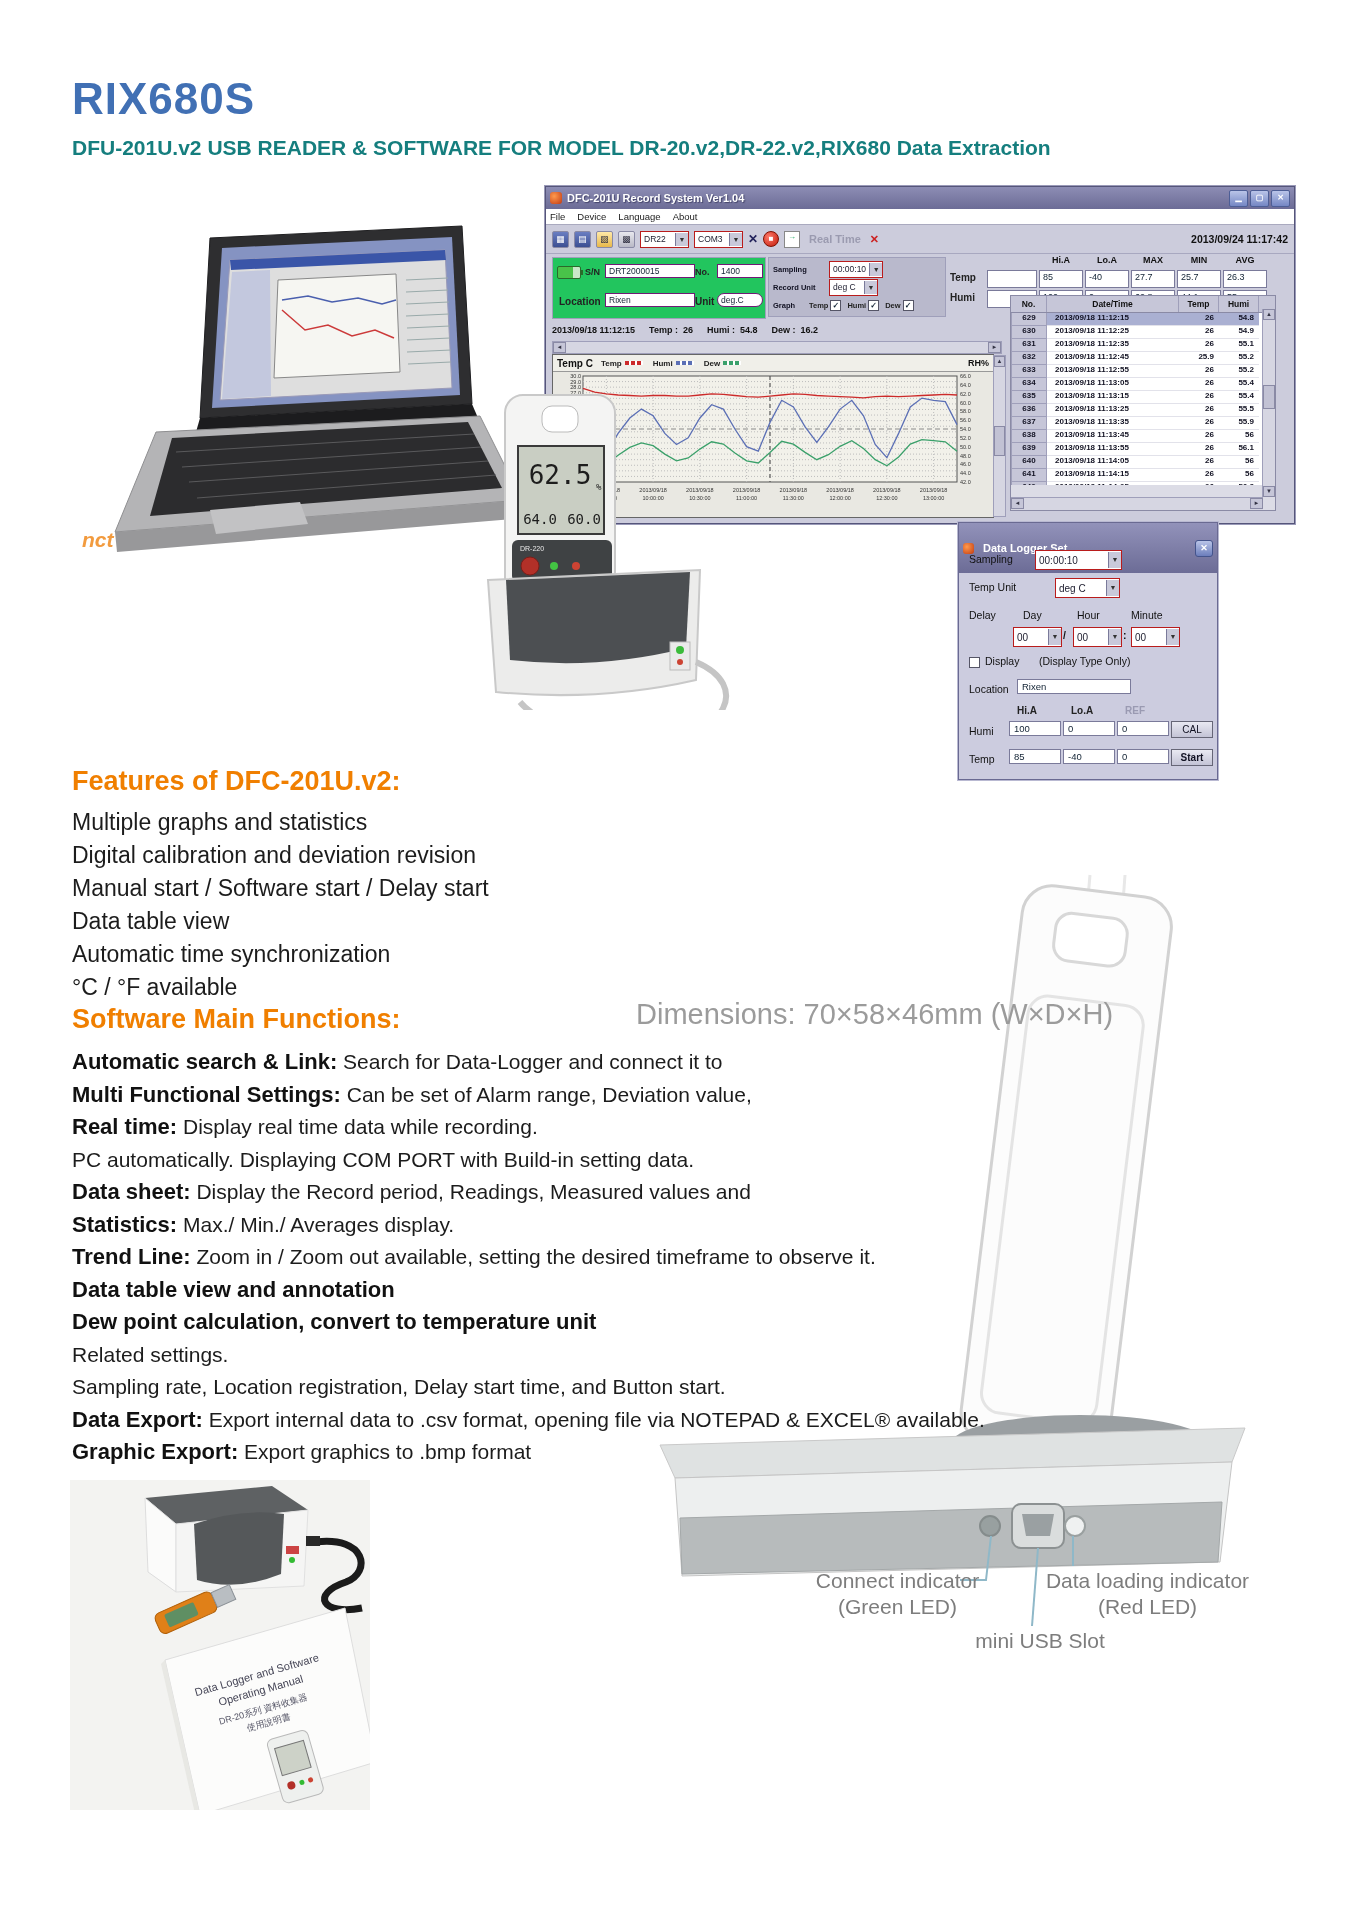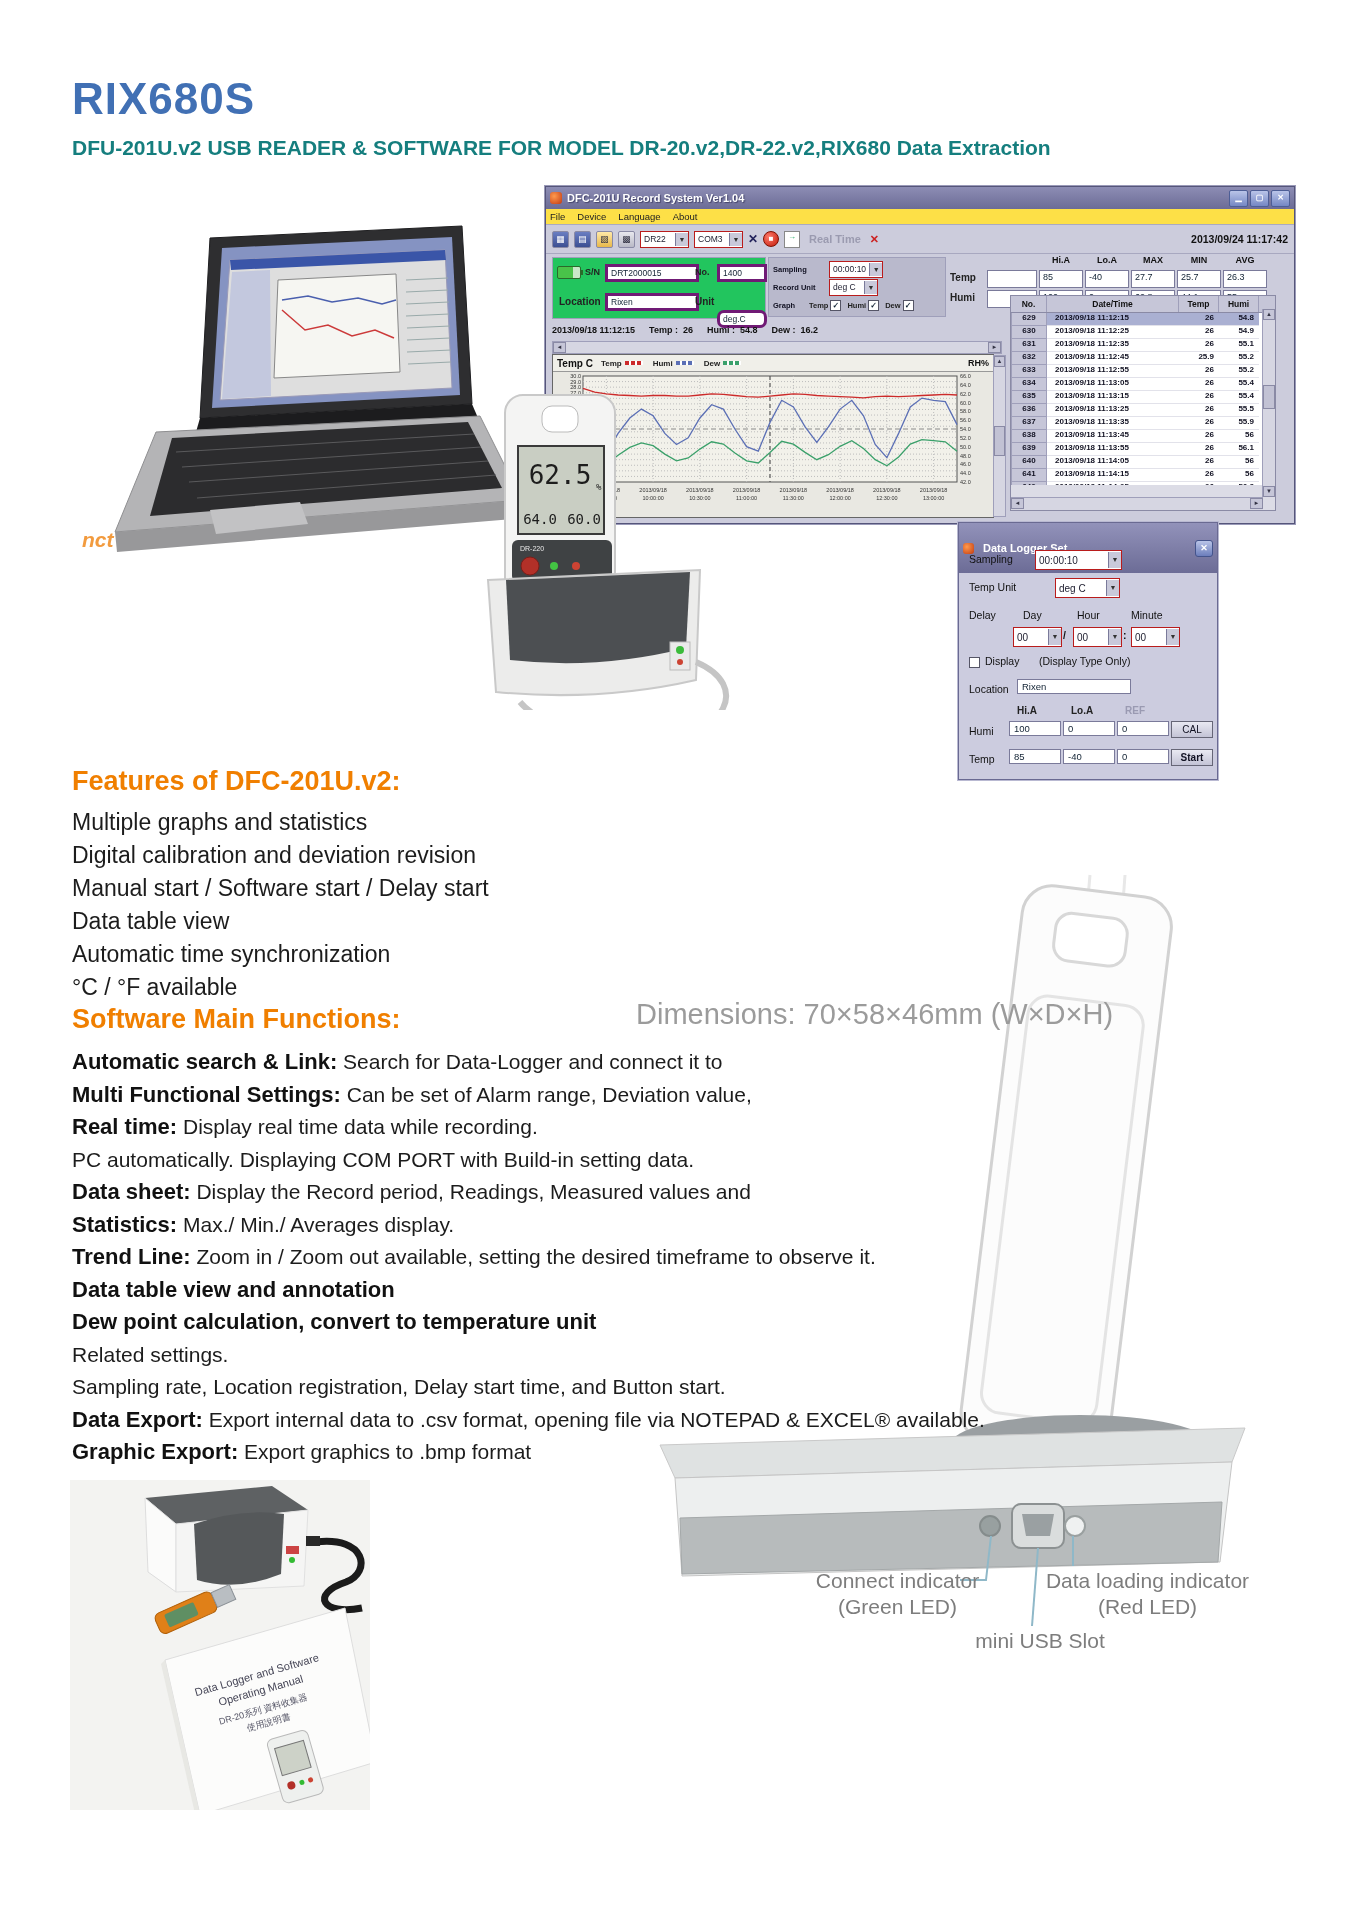--- a/index.html
+++ b/index.html
@@ -14,42 +14,42 @@
   .watermark{left:82px;top:528px;font-size:21px;font-weight:bold;color:#f08a1e;opacity:.85;font-style:italic;}
 
   
   .record-window{left:545px;top:186px;width:748px;height:336px;background:#ccccdc;border:1px solid #55557a;box-shadow:0 0 0 1px #9a9ab8;font-size:9px;}
   .rw-titlebar{position:absolute;left:0;top:0;right:0;height:22px;background:linear-gradient(#8d8db4,#6c6c96);display:flex;align-items:center;padding:0 4px;color:#fff;font-weight:bold;font-size:11px;}
   .rw-icon{width:12px;height:12px;border-radius:3px;background:radial-gradient(circle at 35% 35%,#ff9a4d,#c23a12);margin-right:5px;flex:none;}
   .rw-title{flex:1;white-space:nowrap;overflow:hidden;text-shadow:1px 1px 1px #44446a;}
   .rw-btns{display:flex;gap:2px;}
   .rw-btn{width:17px;height:15px;background:linear-gradient(#b9c4e8,#7587c4);border:1px solid #4d5e96;border-radius:2px;color:#fff;font-size:8px;line-height:14px;text-align:center;}
   .rw-close{background:linear-gradient(#b9c4e8,#7587c4);}
-  .rw-menubar{position:absolute;left:0;top:22px;right:0;height:15px;background:#fde047;border-bottom:1px solid #aaaabf;display:flex;align-items:center;padding-left:4px;font-size:9.5px;color:#222;}
+  .rw-menubar{position:absolute;left:0;top:22px;right:0;height:15px;background:#ffffff;border-bottom:1px solid #aaaabf;display:flex;align-items:center;padding-left:4px;font-size:9.5px;color:#222;}
   .menu-item{margin-right:12px;}
   .rw-toolbar{position:absolute;left:0;top:38px;right:0;height:28px;background:#ccccdc;border-bottom:1px solid #a8a8c0;display:flex;align-items:center;gap:5px;padding:0 6px;}
   .tb-ico{width:15px;height:15px;border:1px solid #8a8aa5;border-radius:2px;font-size:9px;line-height:14px;text-align:center;background:#e4e4ee;color:#334;}
   .tb-ico.disk{background:linear-gradient(#6a7ec2,#3c4f92);color:#fff;}
   .tb-ico.folder{background:linear-gradient(#ffe9a8,#e8b84a);}
   .tb-ico.print{background:linear-gradient(#e8e8ee,#b9b9c6);}
   .tb-x{color:#23235c;font-weight:bold;font-size:12px;}
   .tb-stop{width:14px;height:14px;border-radius:50%;background:radial-gradient(circle at 35% 35%,#ff7a6a,#c01808);border:1px solid #801000;color:#fff;font-size:8px;line-height:13px;text-align:center;}
   .tb-export{width:14px;height:15px;background:#fff;border:1px solid #888;font-size:8px;text-align:center;color:#2a6;}
   .tb-realtime{color:#9b9bb0;font-weight:bold;font-size:11px;margin:0 4px;}
   .tb-redx{color:#cc2222;font-weight:bold;font-size:11px;}
   .tb-datetime{margin-left:auto;font-weight:bold;font-size:10.5px;color:#111;}
   .combo{display:inline-flex;align-items:center;background:#fff;border:1px solid #b91c1c;height:15px;}
   .combo-val{padding:0 3px;font-size:8.5px;min-width:28px;color:#223;}
   .combo-arrow{width:12px;height:13px;background:#c9c9da;border-left:1px solid #7a7a9a;font-size:7px;line-height:13px;text-align:center;color:#333;}
   .rw-info{position:absolute;left:0;top:68px;right:0;height:66px;}
   .ig-left{position:absolute;left:6px;top:2px;width:212px;height:60px;background:#22c55e;border:1px solid #9f9fba;}
   .battery{position:absolute;left:4px;top:8px;width:22px;height:11px;border:1px solid #2a6a2a;border-radius:2px;background:linear-gradient(90deg,#49c349 70%,#c9e8c9 70%);}
   .battery:after{content:"";position:absolute;right:-3px;top:3px;width:2px;height:5px;background:#2a6a2a;}
   .ilabel{font-weight:bold;color:#222;font-size:9px;}
-  .ival{background:#fff;border:3px solid #701a75;font-size:8.5px;padding:1px 3px;color:#123;}
+  .ival{background:#fff;border:1px solid #701a75;font-size:8.5px;padding:1px 3px;color:#123;}
   .ig-mid{position:absolute;left:222px;top:2px;width:178px;height:60px;background:#b9b9cc;border:1px solid #9f9fba;padding:2px 4px;box-sizing:border-box;}
   .ig-mid .row{display:flex;align-items:center;gap:4px;height:18px;}
   .ig-mid .lbl{font-weight:bold;font-size:7.5px;width:52px;color:#112;}
   .cb{display:inline-block;width:9px;height:9px;background:#fff;border:1px solid #556;font-size:8px;line-height:9px;text-align:center;color:#123;}
   .gcheck{font-size:7.5px;font-weight:bold;margin-left:2px;display:inline-flex;align-items:center;gap:2px;}
   .ig-stats{position:absolute;left:404px;top:0;width:338px;height:64px;}
   .stats-grid{display:grid;grid-template-columns:36px 52px 46px 46px 46px 46px 46px;font-size:9px;}
   .stats-grid .hd{font-weight:bold;text-align:center;color:#111;height:14px;}
   .stats-grid .rowlbl{font-weight:bold;font-size:10px;padding-top:3px;}
   .stats-grid .cell{background:#fff;border:1px solid #7a7a9a;height:14px;margin:1px;padding:1px 3px;text-align:left;font-size:9px;color:#123;}
@@ -200,21 +200,21 @@
     <div class="rw-info">
       <div class="ig-left">
         <span class="battery"></span>
         <span class="abs ilabel" style="left:32px;top:9px;">S/N</span>
         <span class="abs ival" style="left:52px;top:6px;width:82px;">DRT2000015</span>
         <span class="abs ilabel" style="left:142px;top:9px;">No.</span>
         <span class="abs ival" style="left:164px;top:6px;width:38px;">1400</span>
         <span class="abs ilabel" style="left:6px;top:38px;font-size:10px;">Location</span>
         <span class="abs ival" style="left:52px;top:35px;width:82px;">Rixen</span>
         <span class="abs ilabel" style="left:142px;top:38px;font-size:10px;">Unit</span>
-        <span class="abs ival" style="left:164px;top:52px;width:38px;border-radius:7px;">deg.C</span>
+        <span class="abs ival" style="left:164px;top:35px;width:38px;border-radius:7px;">deg.C</span>
       </div>
       <div class="ig-mid">
         <div class="row">
           <span class="lbl">Sampling</span>
           <span class="combo">
               <span class="combo-val">00:00:10</span>
               <span class="combo-arrow">▼</span>
             </span>
         </div>
         <div class="row">

